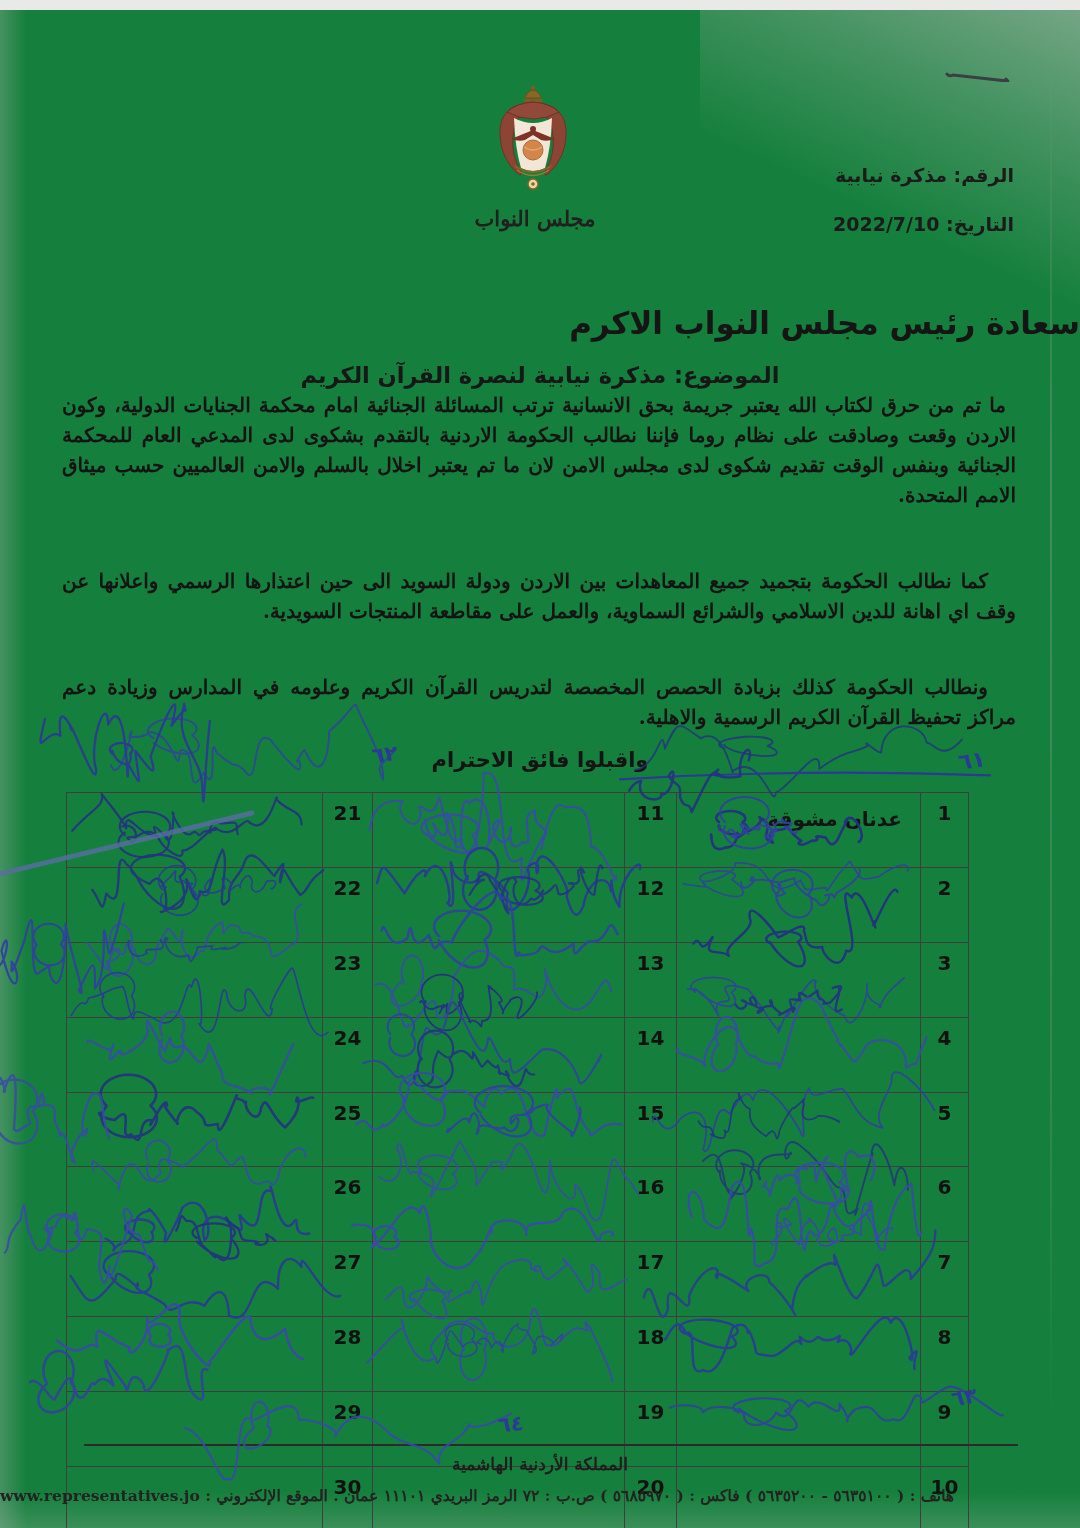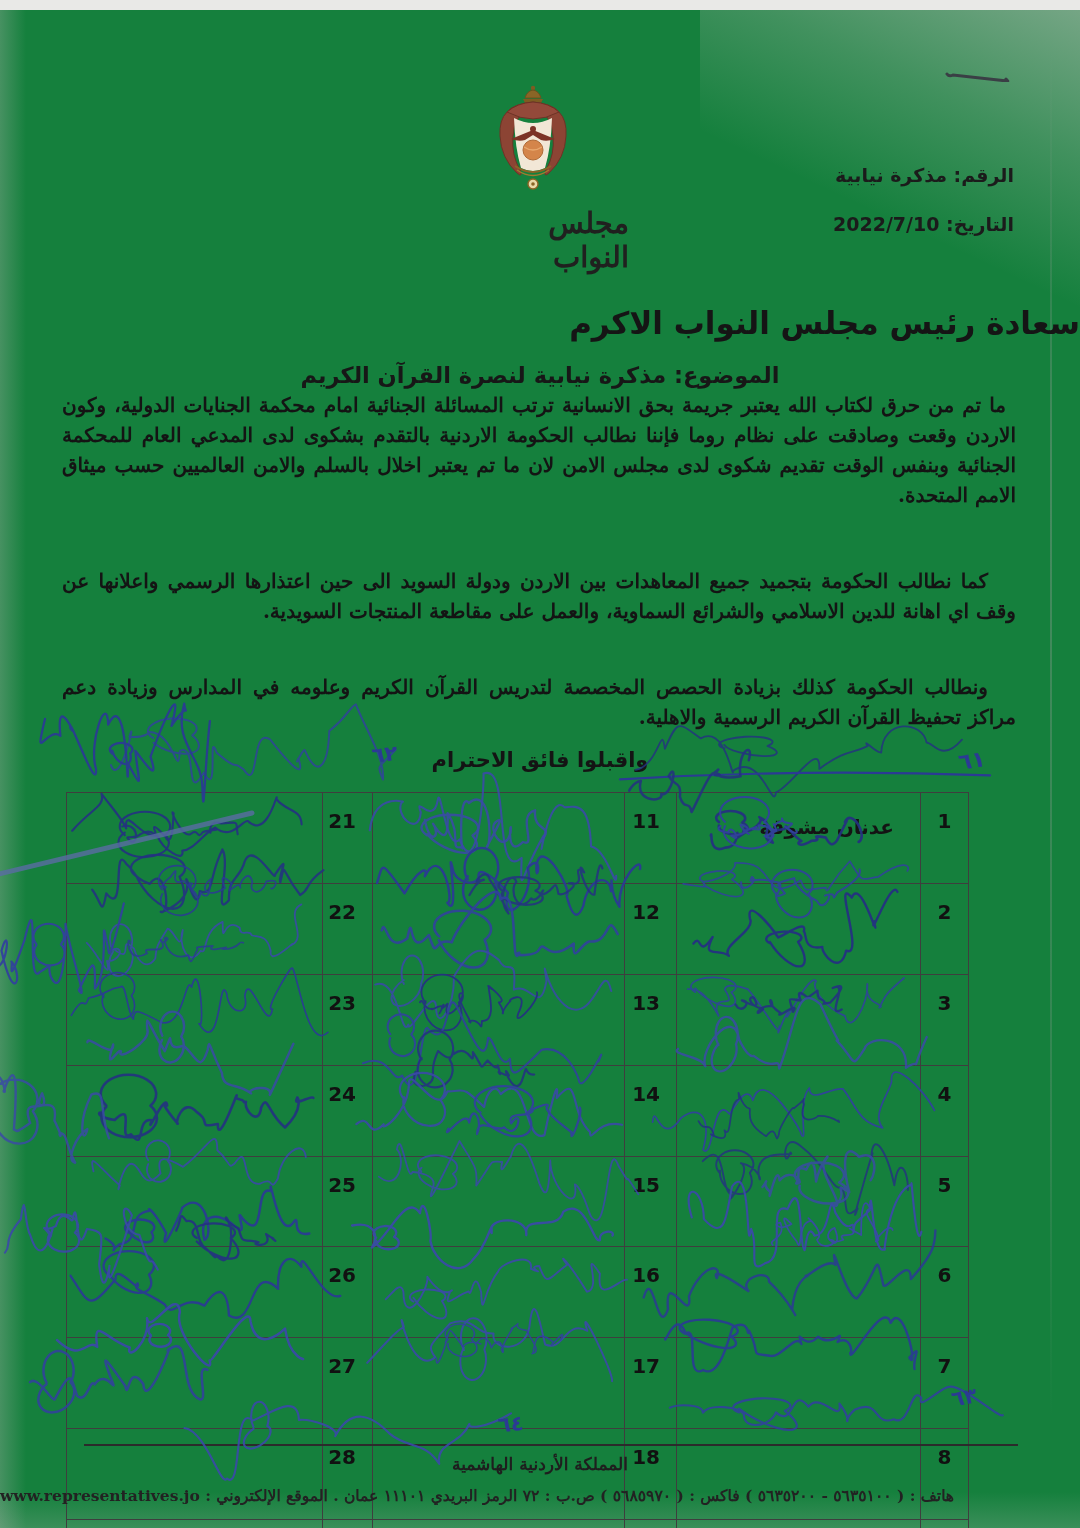--- a/index.html
+++ b/index.html
@@ -19,22 +19,22 @@
   .edge-line{position:absolute;top:40px;bottom:120px;right:28px;width:2px;
     background:linear-gradient(to bottom,rgba(160,160,158,0),rgba(160,160,158,.35) 30%,rgba(160,160,158,.2) 80%,rgba(160,160,158,0));pointer-events:none;}
   .pen-dash{position:absolute;left:945px;top:60px;width:66px;height:12px;pointer-events:none;}
 
   
   .meta{position:absolute;top:156px;right:66px;text-align:right;font-weight:700;font-size:19px;line-height:1;}
   .meta .row{margin-bottom:30px;white-space:nowrap;}
 
   
   .emblem{position:absolute;top:74px;left:487px;width:92px;height:110px;}
-  .org-callig{position:absolute;top:196px;left:469px;width:160px;
-    font-family:"DejaVu Serif",serif;font-weight:700;font-size:29px;letter-spacing:-1px;color:#20201f;}
+  .org-callig{position:absolute;top:196px;left:455px;width:160px;text-align:center;
+    font-family:"DejaVu Serif",serif;font-weight:700;font-size:21px;letter-spacing:-1px;color:#20201f;}
 
   
   .doc-title{position:absolute;top:295px;left:0;right:0;text-align:right;
     font-weight:700;font-size:31px;color:#151515;}
   .doc-subject{position:absolute;top:352px;left:0;right:0;text-align:center;
     font-weight:700;font-size:22.5px;color:#171717;}
   .doc-subject .u{text-underline-offset:5px;text-decoration-thickness:2px;}
 
   
   .para{position:absolute;right:64px;left:62px;direction:rtl;
@@ -42,21 +42,21 @@
     text-align:justify;text-align-last:right;color:#141414;}
   .p1{top:380px;text-indent:10px;}
   .p2{top:556px;text-indent:28px;}
   .p3{top:662px;text-indent:28px;}
   .closing{position:absolute;top:738px;left:0;right:0;text-align:center;
     font-weight:700;font-size:21px;color:#141414;}
 
   
   table.sig-table{position:absolute;top:782px;left:66px;width:902px;height:579px;
     border-collapse:collapse;table-layout:fixed;direction:rtl;}
-  table.sig-table td{border:1.6px solid #3e3e3e;vertical-align:top;height:57.9px;padding:16px;}
+  table.sig-table td{border:1.6px solid #3e3e3e;vertical-align:top;height:57.9px;padding:8px;}
   td.num{text-align:center;padding-top:5px;font-weight:700;font-size:20px;color:#111;
     font-family:"DejaVu Sans",sans-serif;}
   td.sig{direction:rtl;}
   td.sig .name{display:inline-block;padding:6px 10px 0 0;font-weight:700;font-size:20px;color:#141414;}
 
   
   .footer-rule{position:absolute;top:1434px;left:84px;right:62px;height:2px;background:#2b2b2b;}
   .footer-kingdom{position:absolute;top:1444px;left:0;right:0;text-align:center;
     font-family:"DejaVu Serif",serif;font-weight:700;font-size:17px;color:#1e1e1e;}
   .footer-contact{position:absolute;top:1476px;left:0;right:0;text-align:left;direction:rtl;

